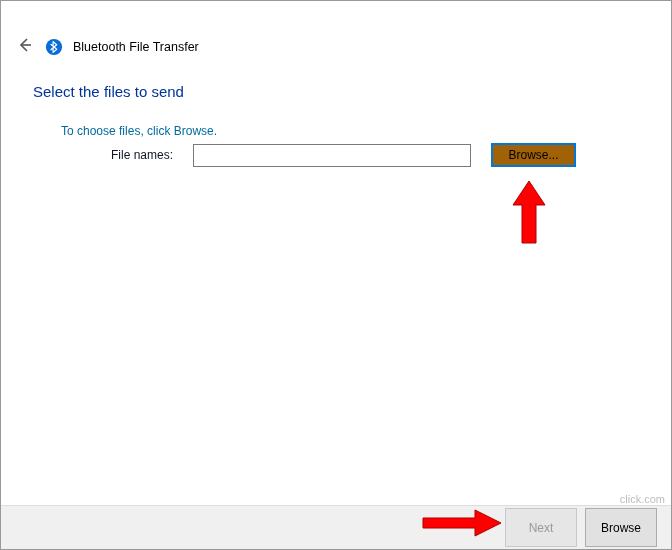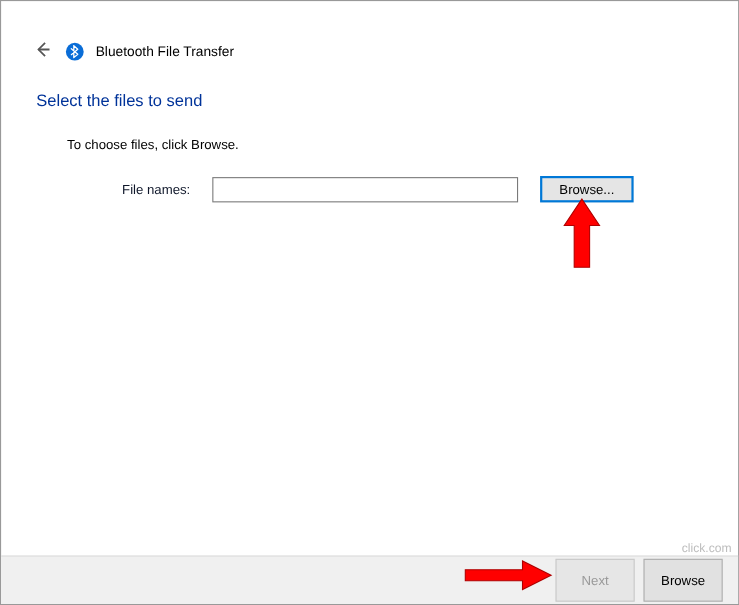--- a/index.html
+++ b/index.html
@@ -31,21 +31,21 @@
       display: flex;
       align-items: center;
       justify-content: center;
       font-size: 14px;
       color: #333;
       cursor: pointer;
     }
     .header {
       display: flex;
       align-items: center;
-      padding: 6px 14px 14px 28px;
+      padding: 6px 14px 14px 14px;
       gap: 10px;
     }
     .back-btn {
       width: 20px;
       height: 20px;
       display: flex;
       align-items: center;
       justify-content: center;
       color: #555;
       font-size: 16px;
@@ -66,24 +66,24 @@
     .content {
       padding: 12px 32px 0 32px;
     }
     .heading {
       color: #003399;
       font-size: 15px;
       font-weight: 400;
       margin-bottom: 24px;
     }
     .instruction {
-      color: #000000;
+      color: #0369a1;
       font-size: 12px;
       margin-left: 28px;
-      margin-bottom: 22px;
+      margin-bottom: 5px;
     }
     .file-row {
       display: flex;
       align-items: center;
       margin-left: 60px;
       gap: 20px;
     }
     .file-label {
       font-size: 12px;
       color: #0f172a;
@@ -95,21 +95,21 @@
       height: 23px;
       border: 1px solid #7a7a7a;
       padding: 2px 4px;
       font-size: 12px;
       font-family: inherit;
     }
     .browse-btn {
       width: 85px;
       height: 24px;
       border: 2px solid #0078d7;
-      background: #e5e5e5;
+      background: #a16207;
       font-size: 12px;
       font-family: inherit;
       cursor: pointer;
     }
     .footer {
       position: absolute;
       bottom: 0;
       left: 0;
       right: 0;
       height: 44px;

